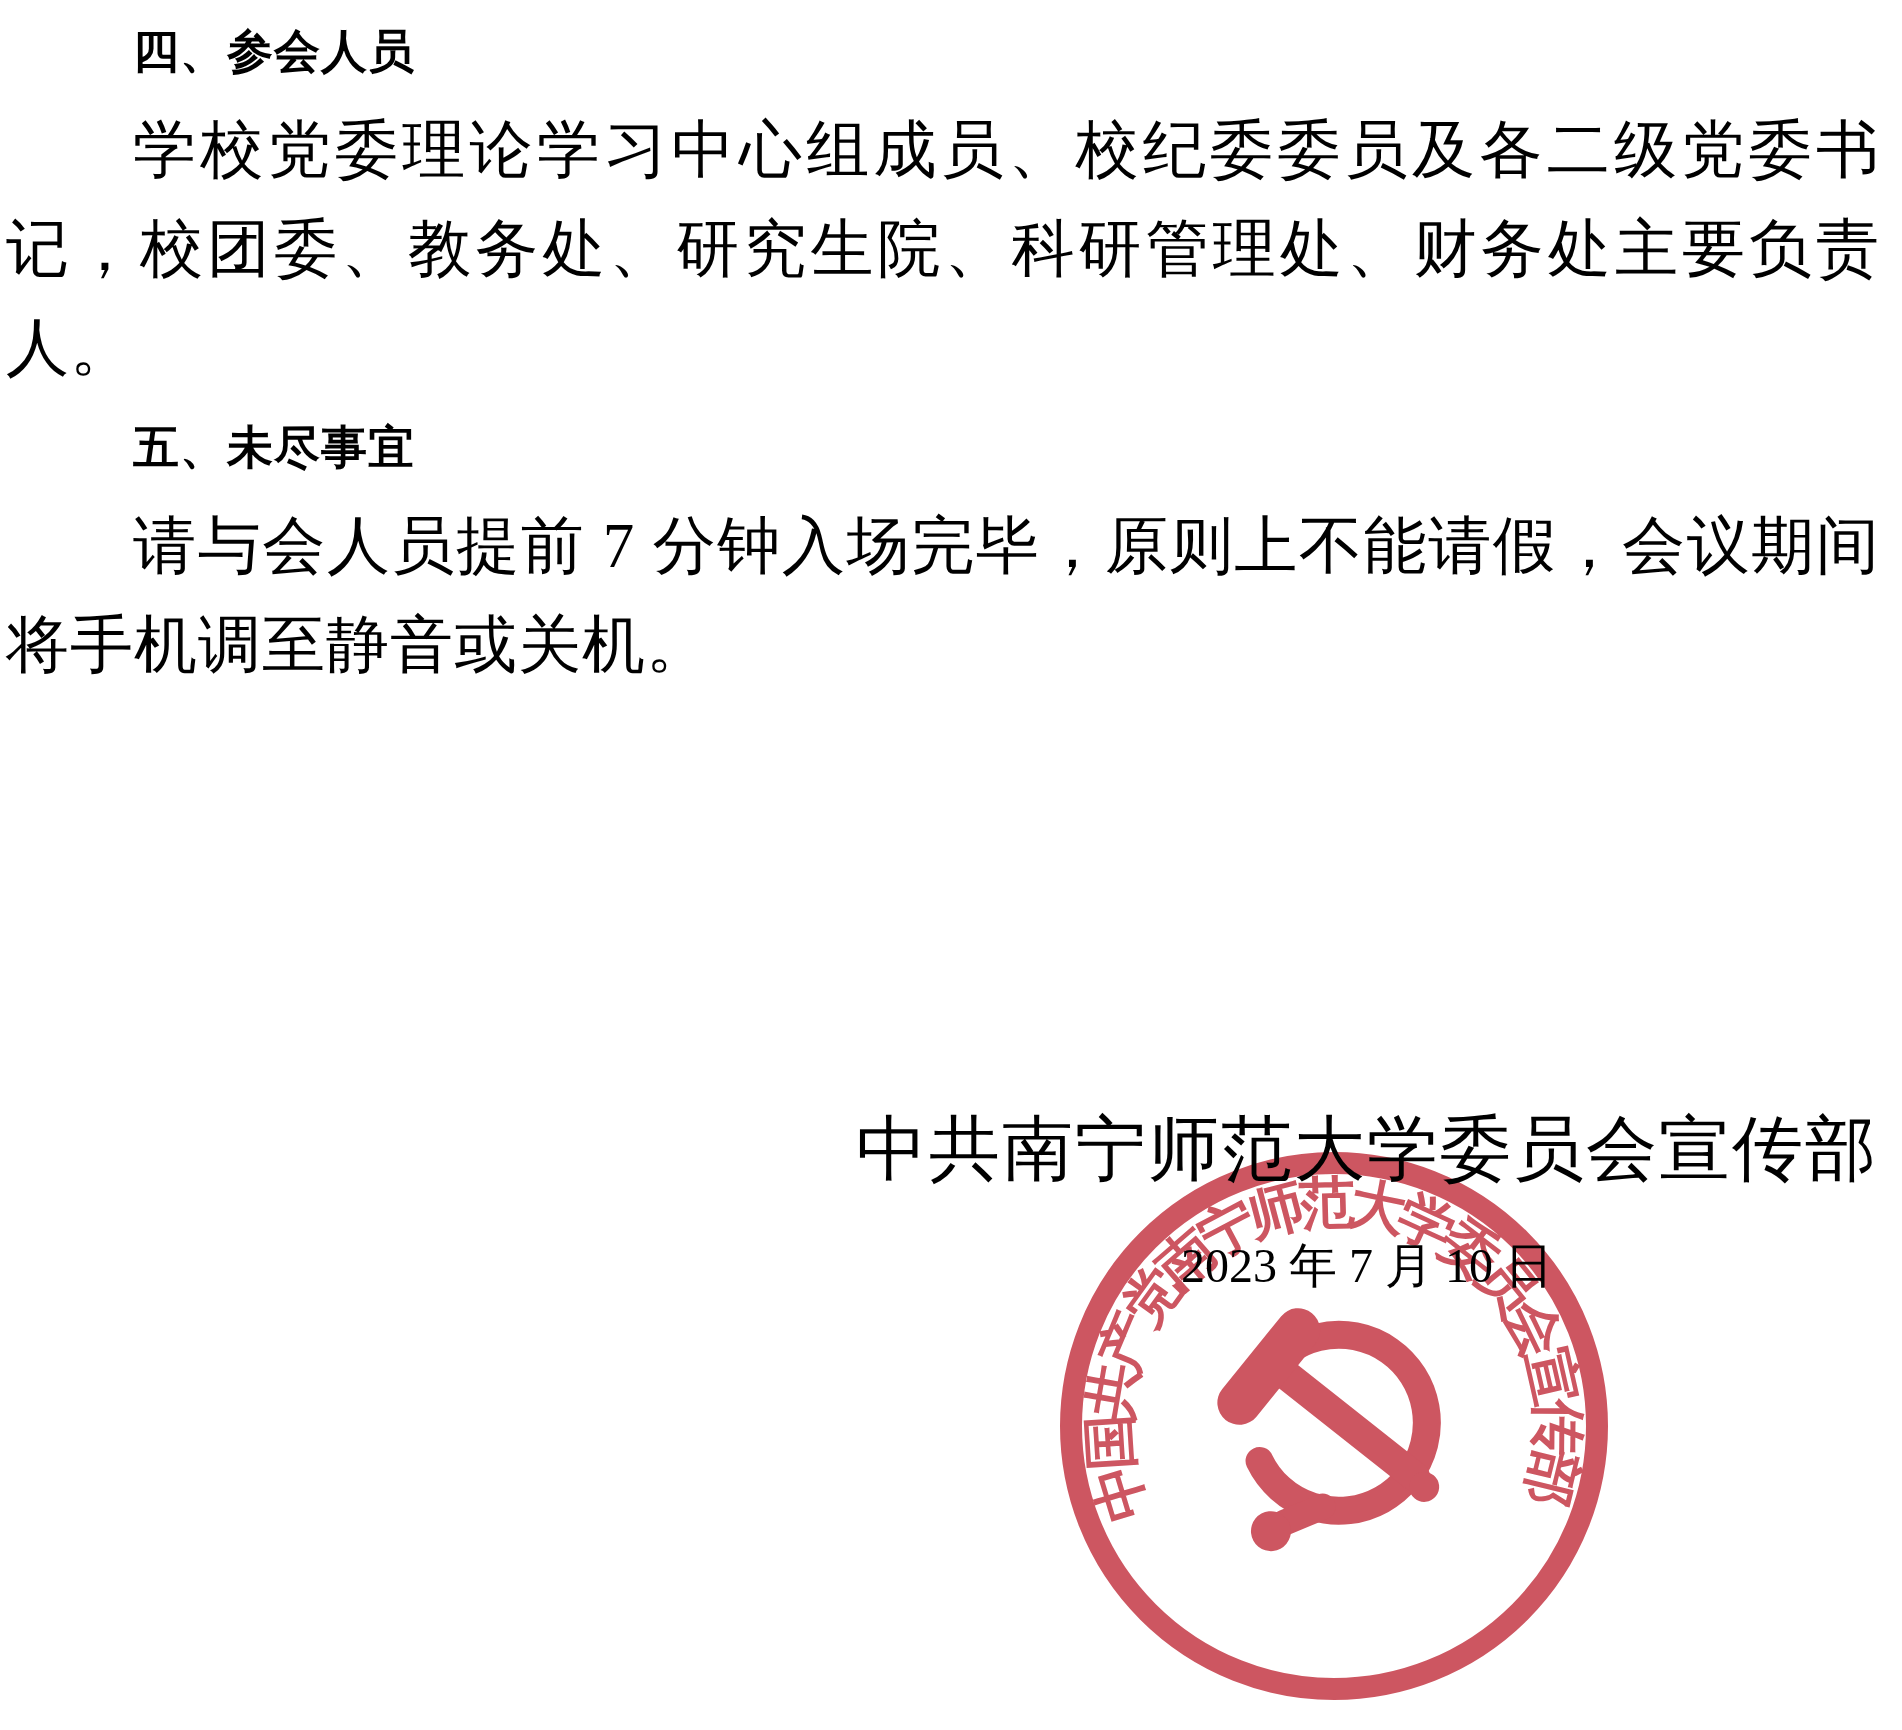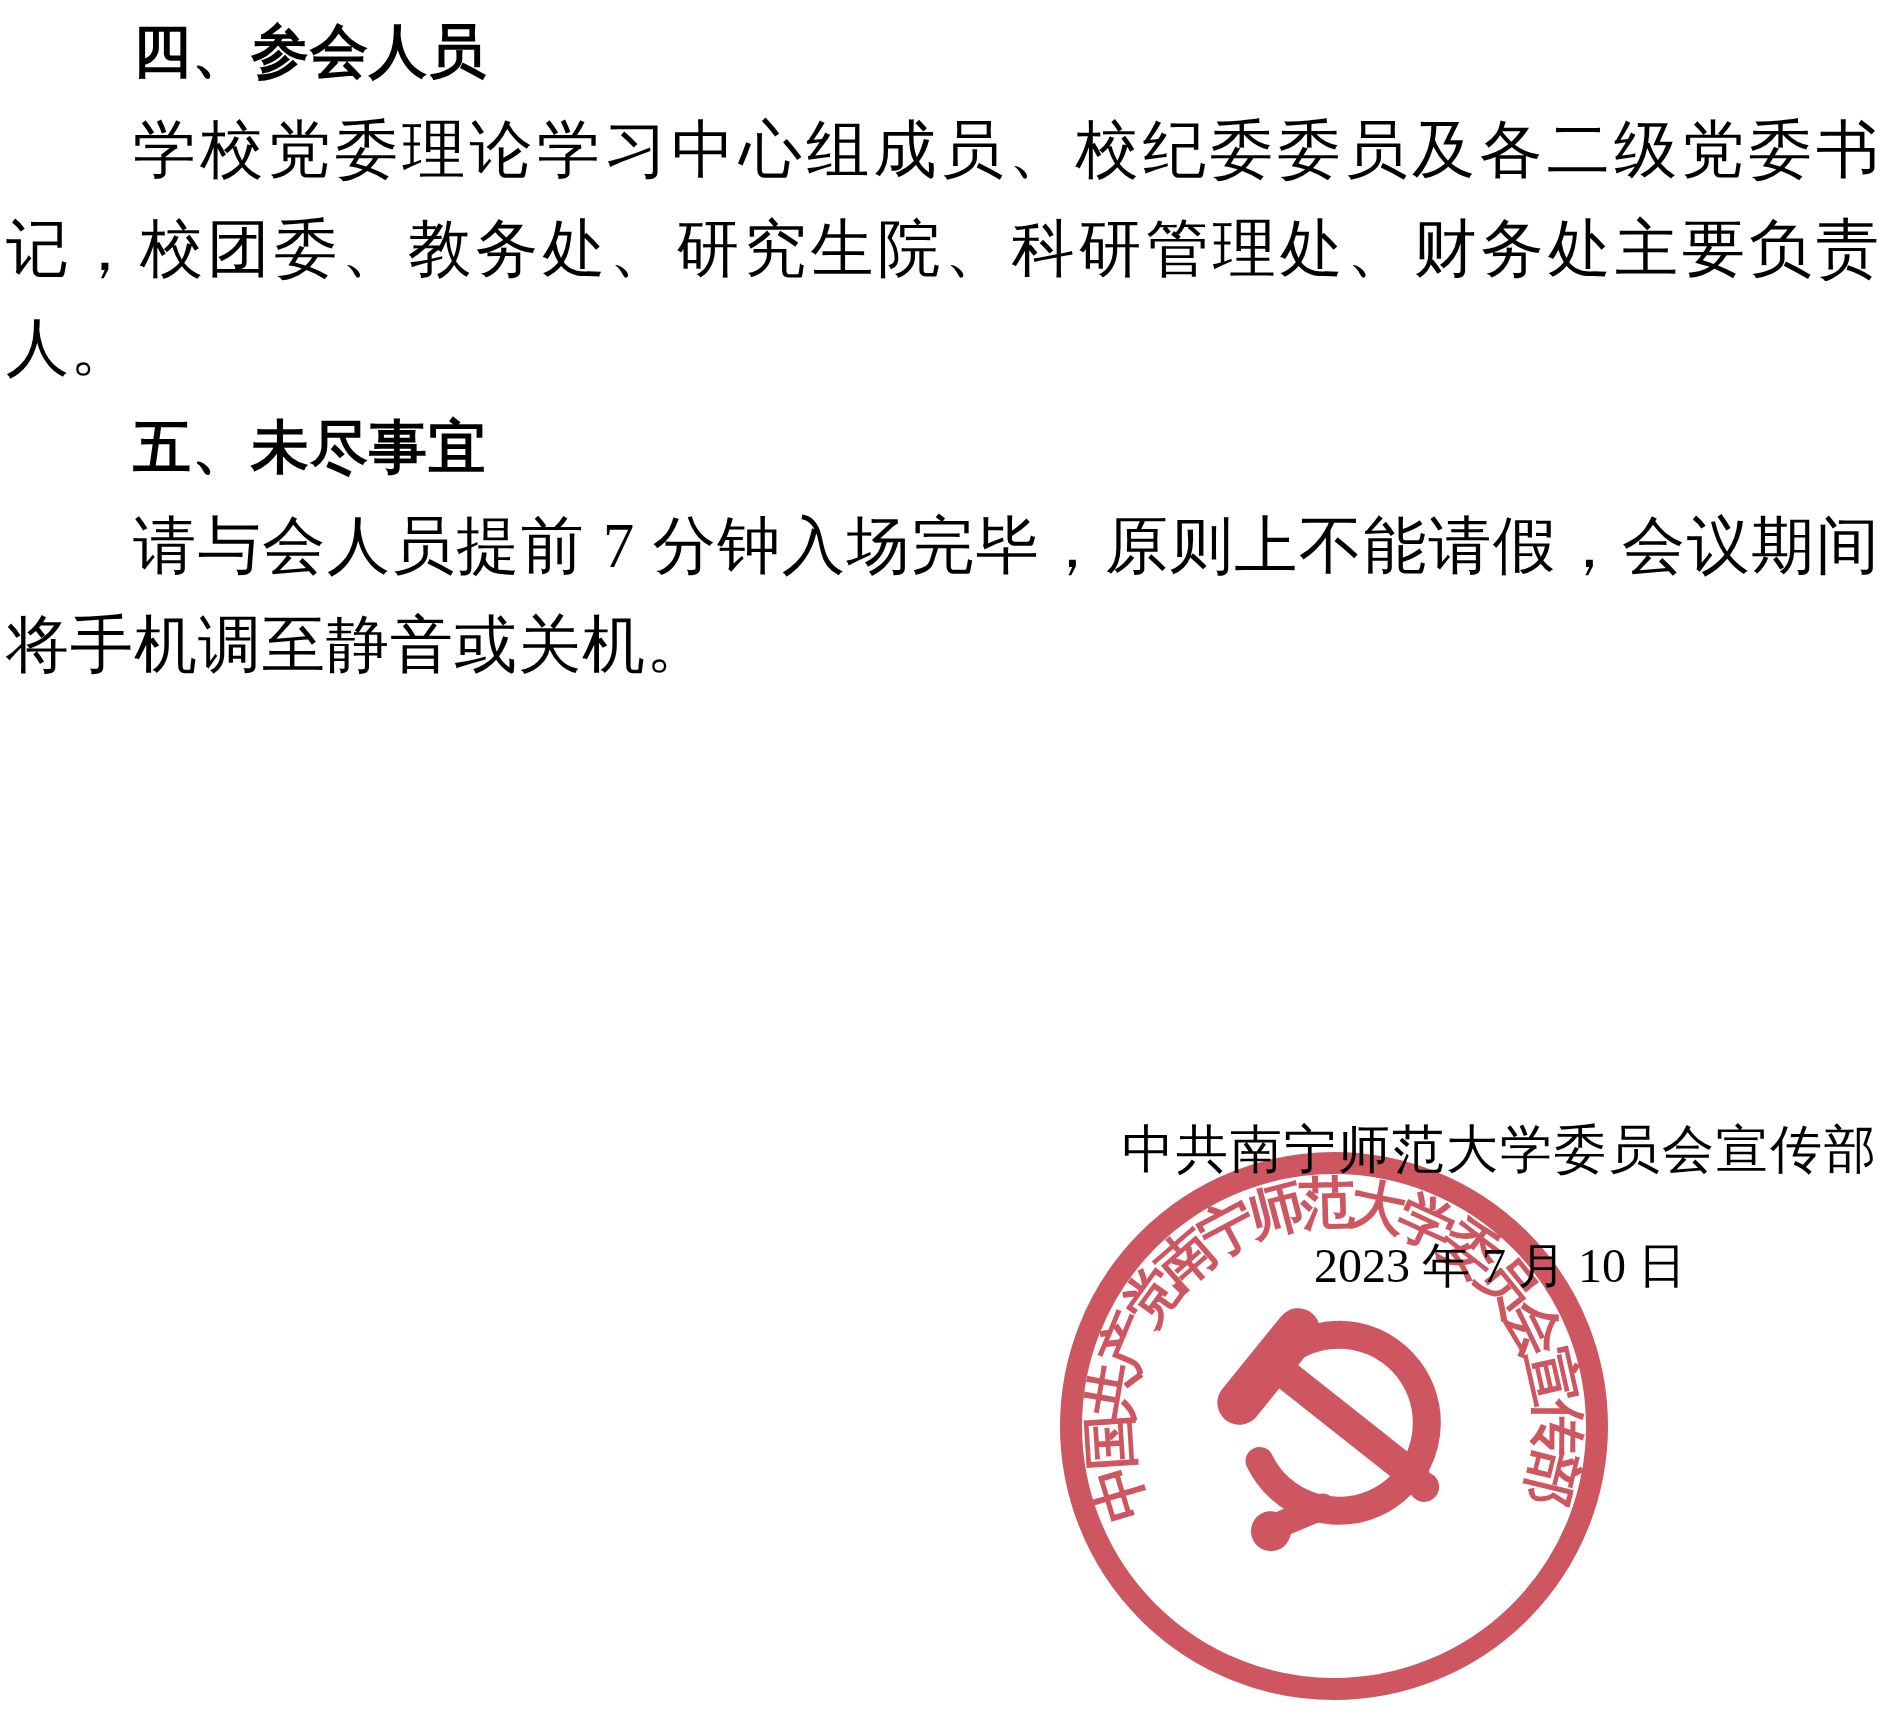--- a/index.html
+++ b/index.html
@@ -13,21 +13,21 @@
   .page {
     position: relative;
     width: 1902px; height: 1730px;
     box-sizing: border-box;
     padding: 2px 22px 0 6px;
   }
   .doc-content { position: relative; z-index: 1; }
   .doc-heading {
     font-family: "DejaVu Sans", "Liberation Sans", sans-serif;
     font-weight: bold;
-    font-size: 58px;
+    font-size: 46px;
     line-height: 99px;
     margin: 0;
     text-indent: 127px;
     letter-spacing: 1px;
   }
   .doc-para {
     font-size: 63px;
     line-height: 99px;
     margin: 0;
     text-indent: 127px;
@@ -37,21 +37,21 @@
   .sign-block {
     margin-top: 405px;
     text-align: right;
     padding-right: 2px;
   }
   .sign-inner {
     display: inline-block;
     text-align: center;
   }
   .sign-org {
-    font-size: 52px;
+    font-size: 71px;
     line-height: 99px;
     letter-spacing: 2px;
     white-space: nowrap;
   }
   .sign-date {
     font-size: 48px;
     line-height: 99px;
     margin-top: 17px;
     white-space: nowrap;
   }

